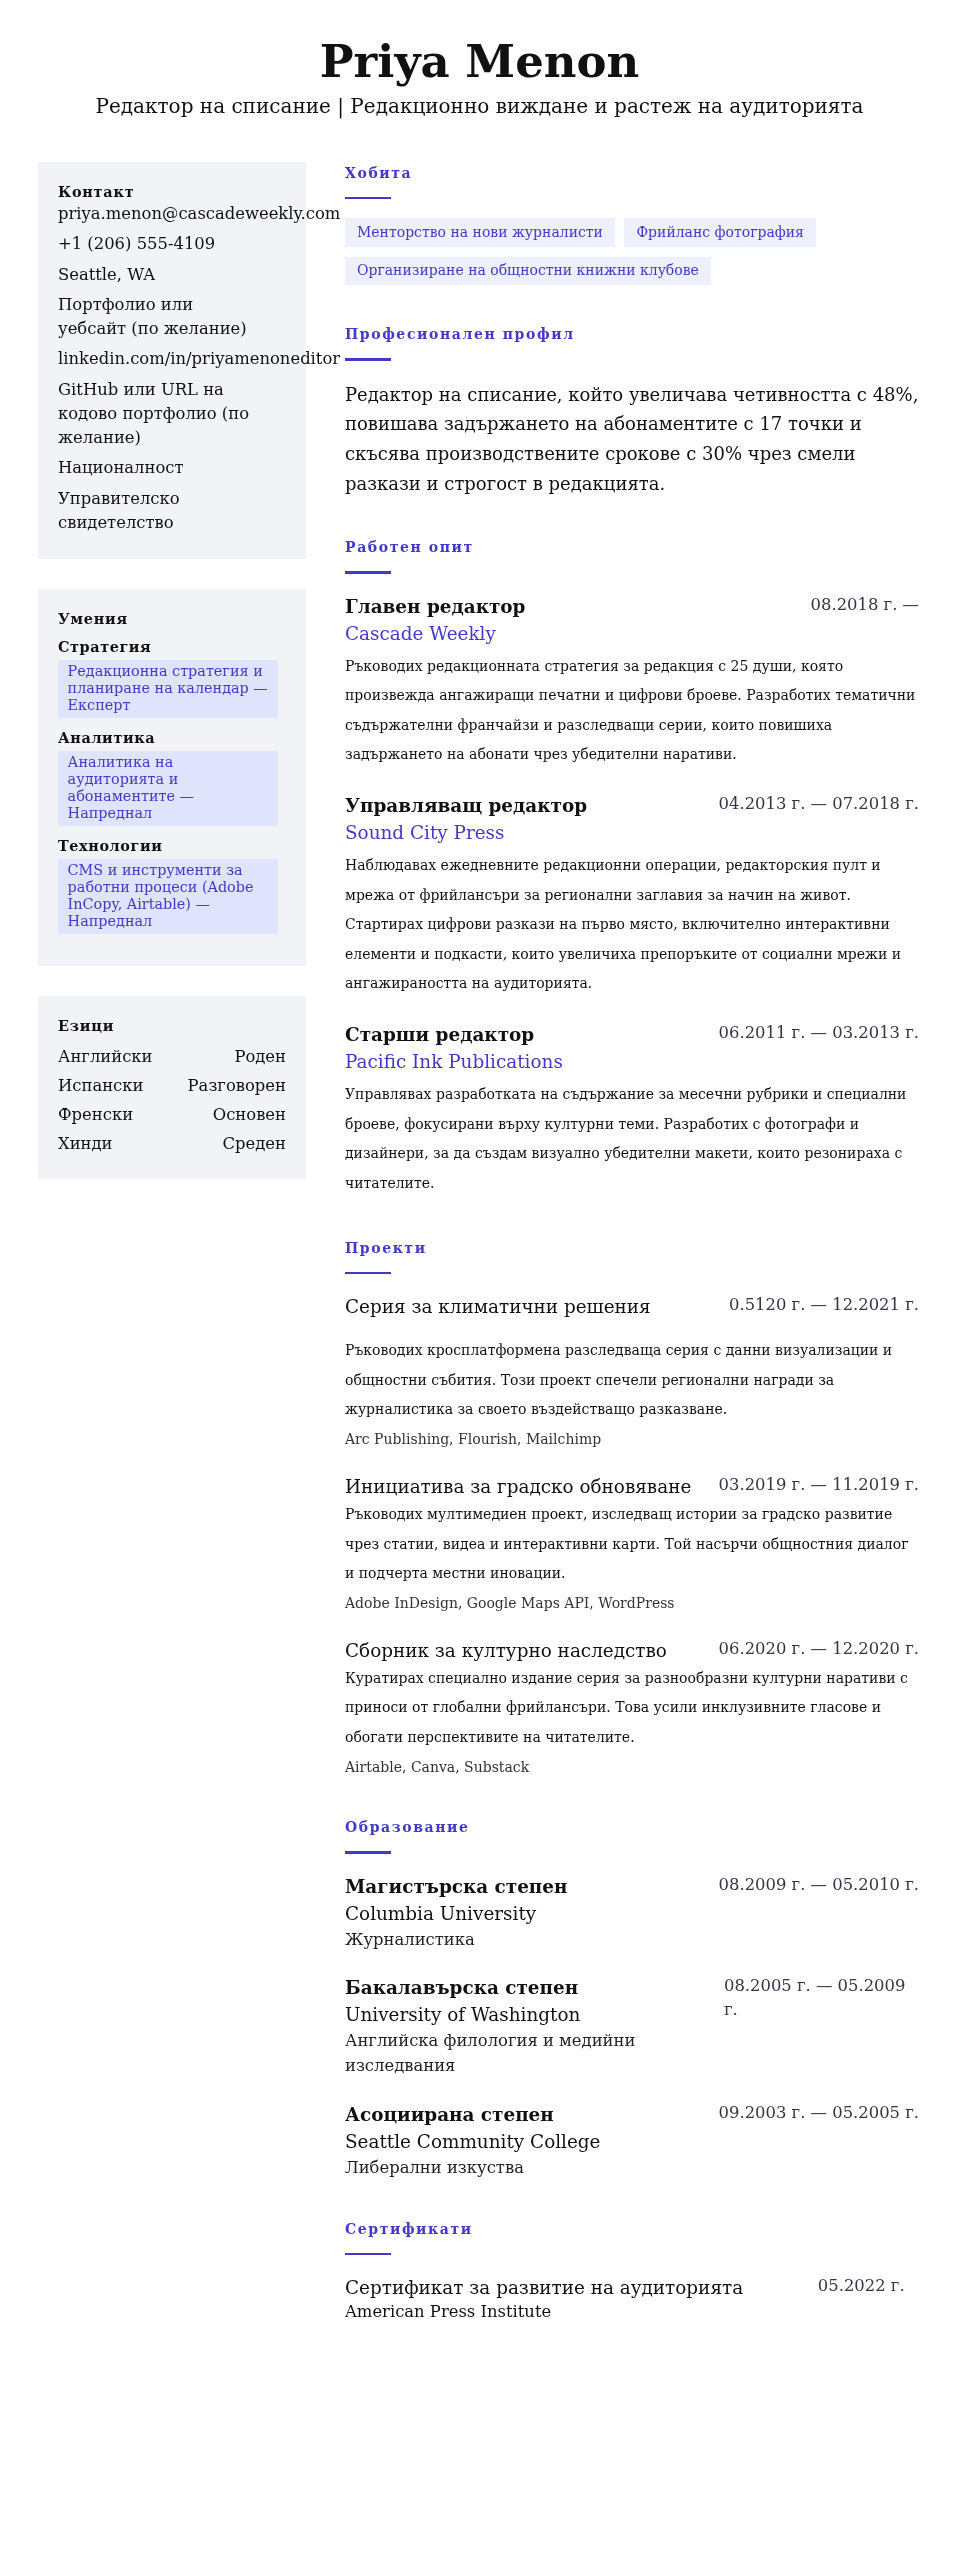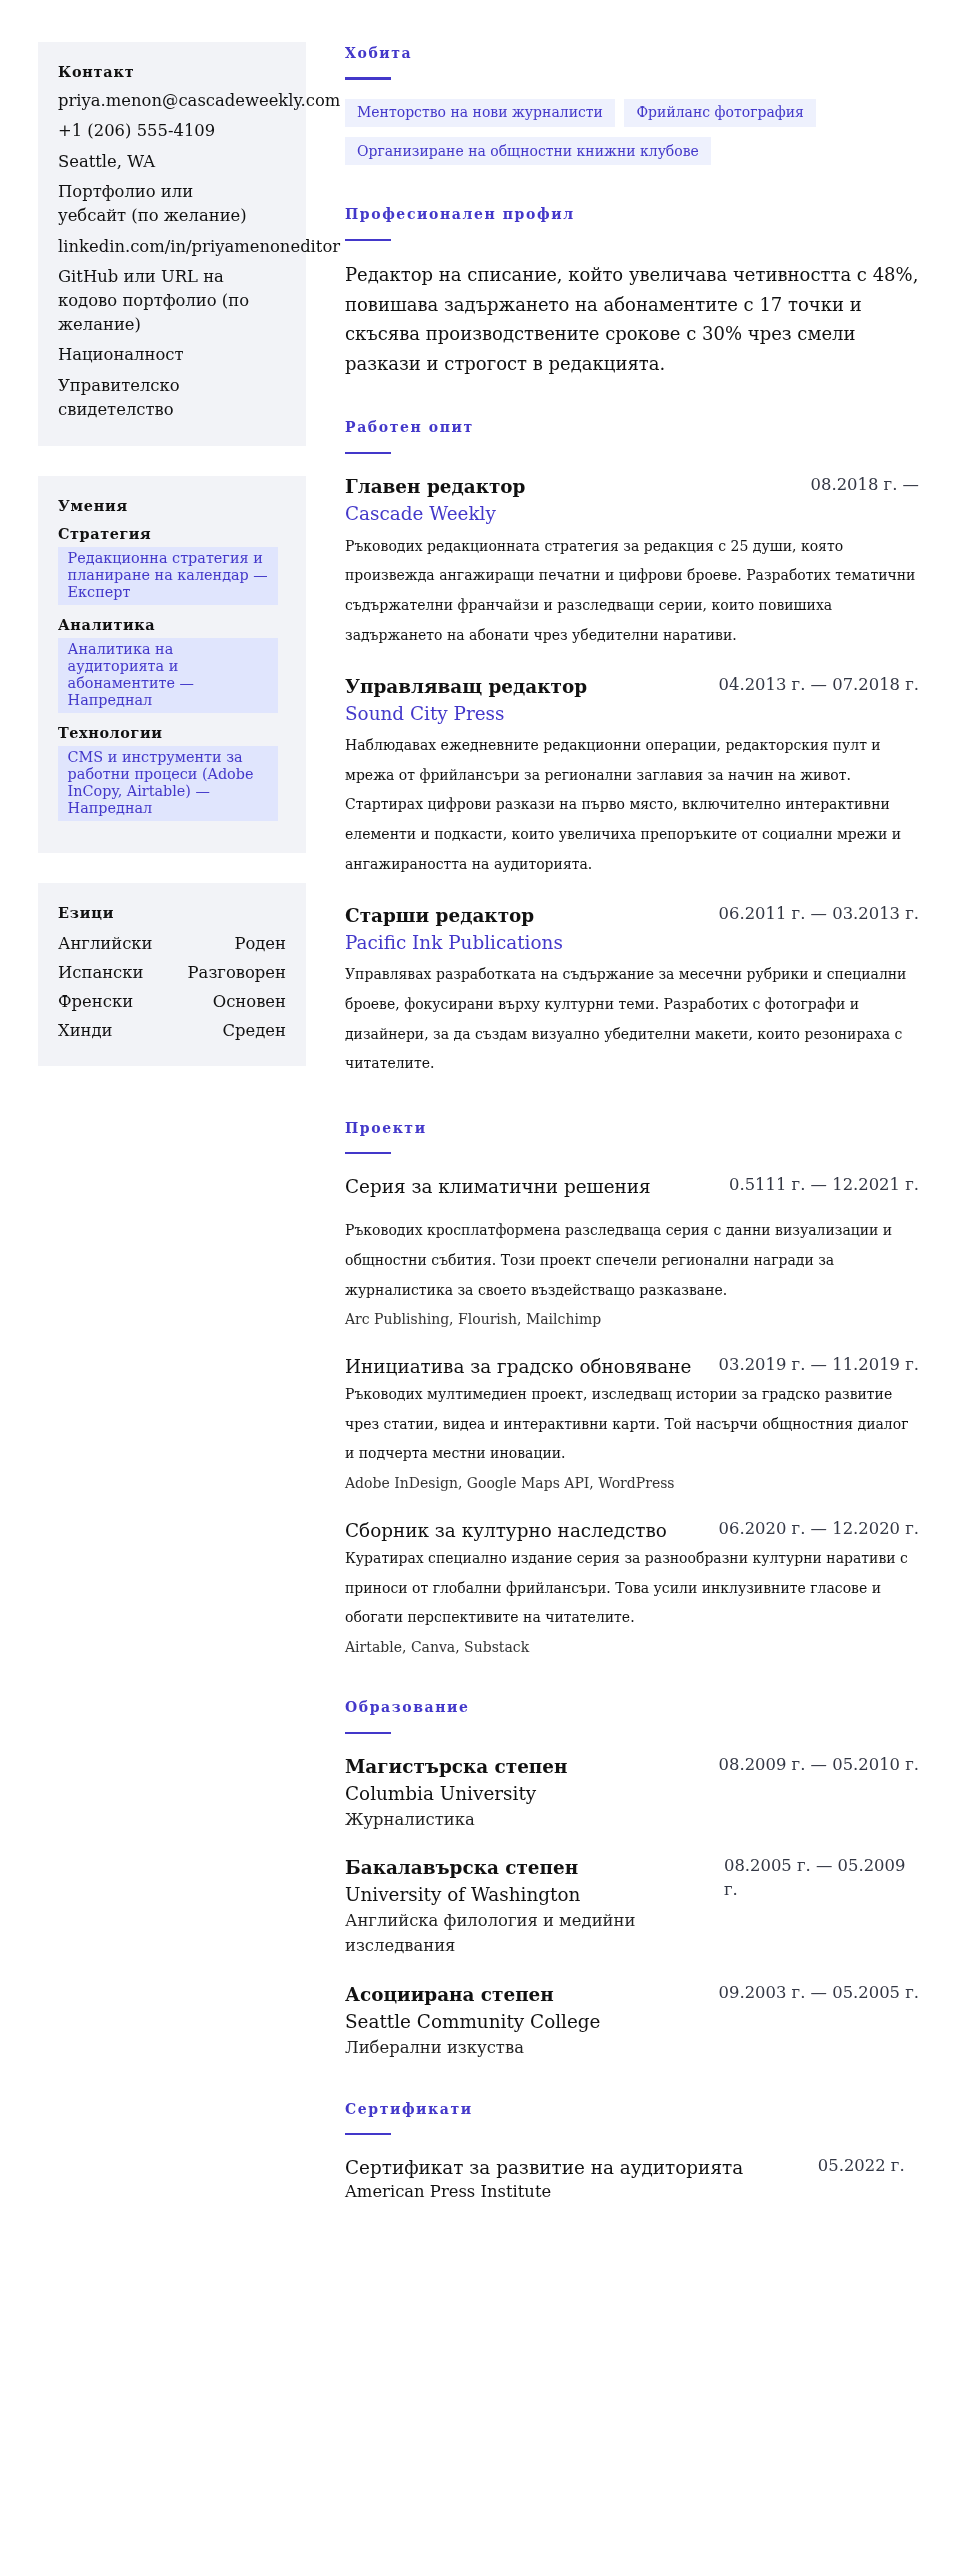--- a/index.html
+++ b/index.html
@@ -12,21 +12,21 @@
   .page { width: 959px; padding: 0 38px 32px 38px; }
   header { text-align: center; padding-top: 35px; }
   .name { font-size: 45px; font-weight: bold; line-height: 53px; color: #111; }
   .headline { font-size: 20px; line-height: 27px; margin-top: 4.8px; color: #111; }
 
   .layout { display: flex; margin-top: 42px; align-items: flex-start; }
   .sidebar { width: 268px; flex: none; }
   .main { margin-left: 39px; width: 574px; }
 
   .card { background: #f2f3f7; padding: 21px 20px 17.6px 20px; margin-bottom: 30px; }
-  .card-title { font-size: 14.4px; font-weight: bold; letter-spacing: 0.8px; margin-bottom: 9px; }
+  .card-title { font-size: 14.4px; font-weight: bold; letter-spacing: 0.8px; margin-bottom: 2px; }
   .contact-item { font-size: 16.4px; line-height: 24px; margin-bottom: 6.4px; white-space: normal; }
   .contact-item.nowrap { white-space: nowrap; }
 
   .skill-group-title { font-size: 14.4px; font-weight: bold; letter-spacing: 0.6px; margin: 11.2px 0 4.8px; }
   .skill-chip { background: #e0e5fd; color: #4338ca; font-size: 14.4px; line-height: 17px; padding: 3.2px 9.6px 4px 9.6px; margin-right: 8px; }
 
   .lang-row { display: flex; justify-content: space-between; font-size: 16.4px; line-height: 29px; }
 
   .section { margin-bottom: 38px; }
   .section-title { font-size: 14px; font-weight: bold; color: #4338ca; letter-spacing: 1.6px; line-height: 22.4px; }
@@ -47,20 +47,24 @@
   .entry-org.plain { color: #111; }
   .entry-desc { font-size: 14px; line-height: 29.6px; margin-top: 4.8px; }
   .entry-tech { font-size: 14px; color: #333; line-height: 22.4px; margin-top: 3.2px; }
   .entry-field { font-size: 16.4px; color: #222; line-height: 25px; }
   .cert-issuer { font-size: 16.4px; line-height: 22.4px; }
 </style>
 </head>
 <body>
 
 <div class="page">
+  <header>
+    <div class="name">Priya Menon</div>
+    <div class="headline">Редактор на списание | Редакционно виждане и растеж на аудиторията</div>
+  </header>
 
   <div class="layout">
     <aside class="sidebar">
 
       <div class="card">
         <div class="card-title">Контакт</div>
         <div class="contact-item nowrap">priya.menon@cascadeweekly.com</div>
         <div class="contact-item">+1 (206) 555-4109</div>
         <div class="contact-item">Seattle, WA</div>
         <div class="contact-item" style="width:200px">Портфолио или уебсайт (по желание)</div>
@@ -157,21 +161,21 @@
         </div>
       </section>
 
       <section class="section">
         <div class="section-title">Проекти</div>
         <div class="section-rule"></div>
 
         <div class="entry">
           <div class="entry-head">
             <div class="entry-title normal">Серия за климатични решения</div>
-            <div class="entry-date">0.5111 г. — 12.2021 г.</div>
+            <div class="entry-date">0.5120 г. — 12.2021 г.</div>
           </div>
           <p class="entry-desc" style="margin-top:16px">Ръководих кросплатформена разследваща серия с данни визуализации и общностни събития. Този проект спечели регионални награди за журналистика за своето въздействащо разказване.</p>
           <div class="entry-tech">Arc Publishing, Flourish, Mailchimp</div>
         </div>
 
         <div class="entry">
           <div class="entry-head">
             <div class="entry-title normal">Инициатива за градско обновяване</div>
             <div class="entry-date">03.2019 г. — 11.2019 г.</div>
           </div>

